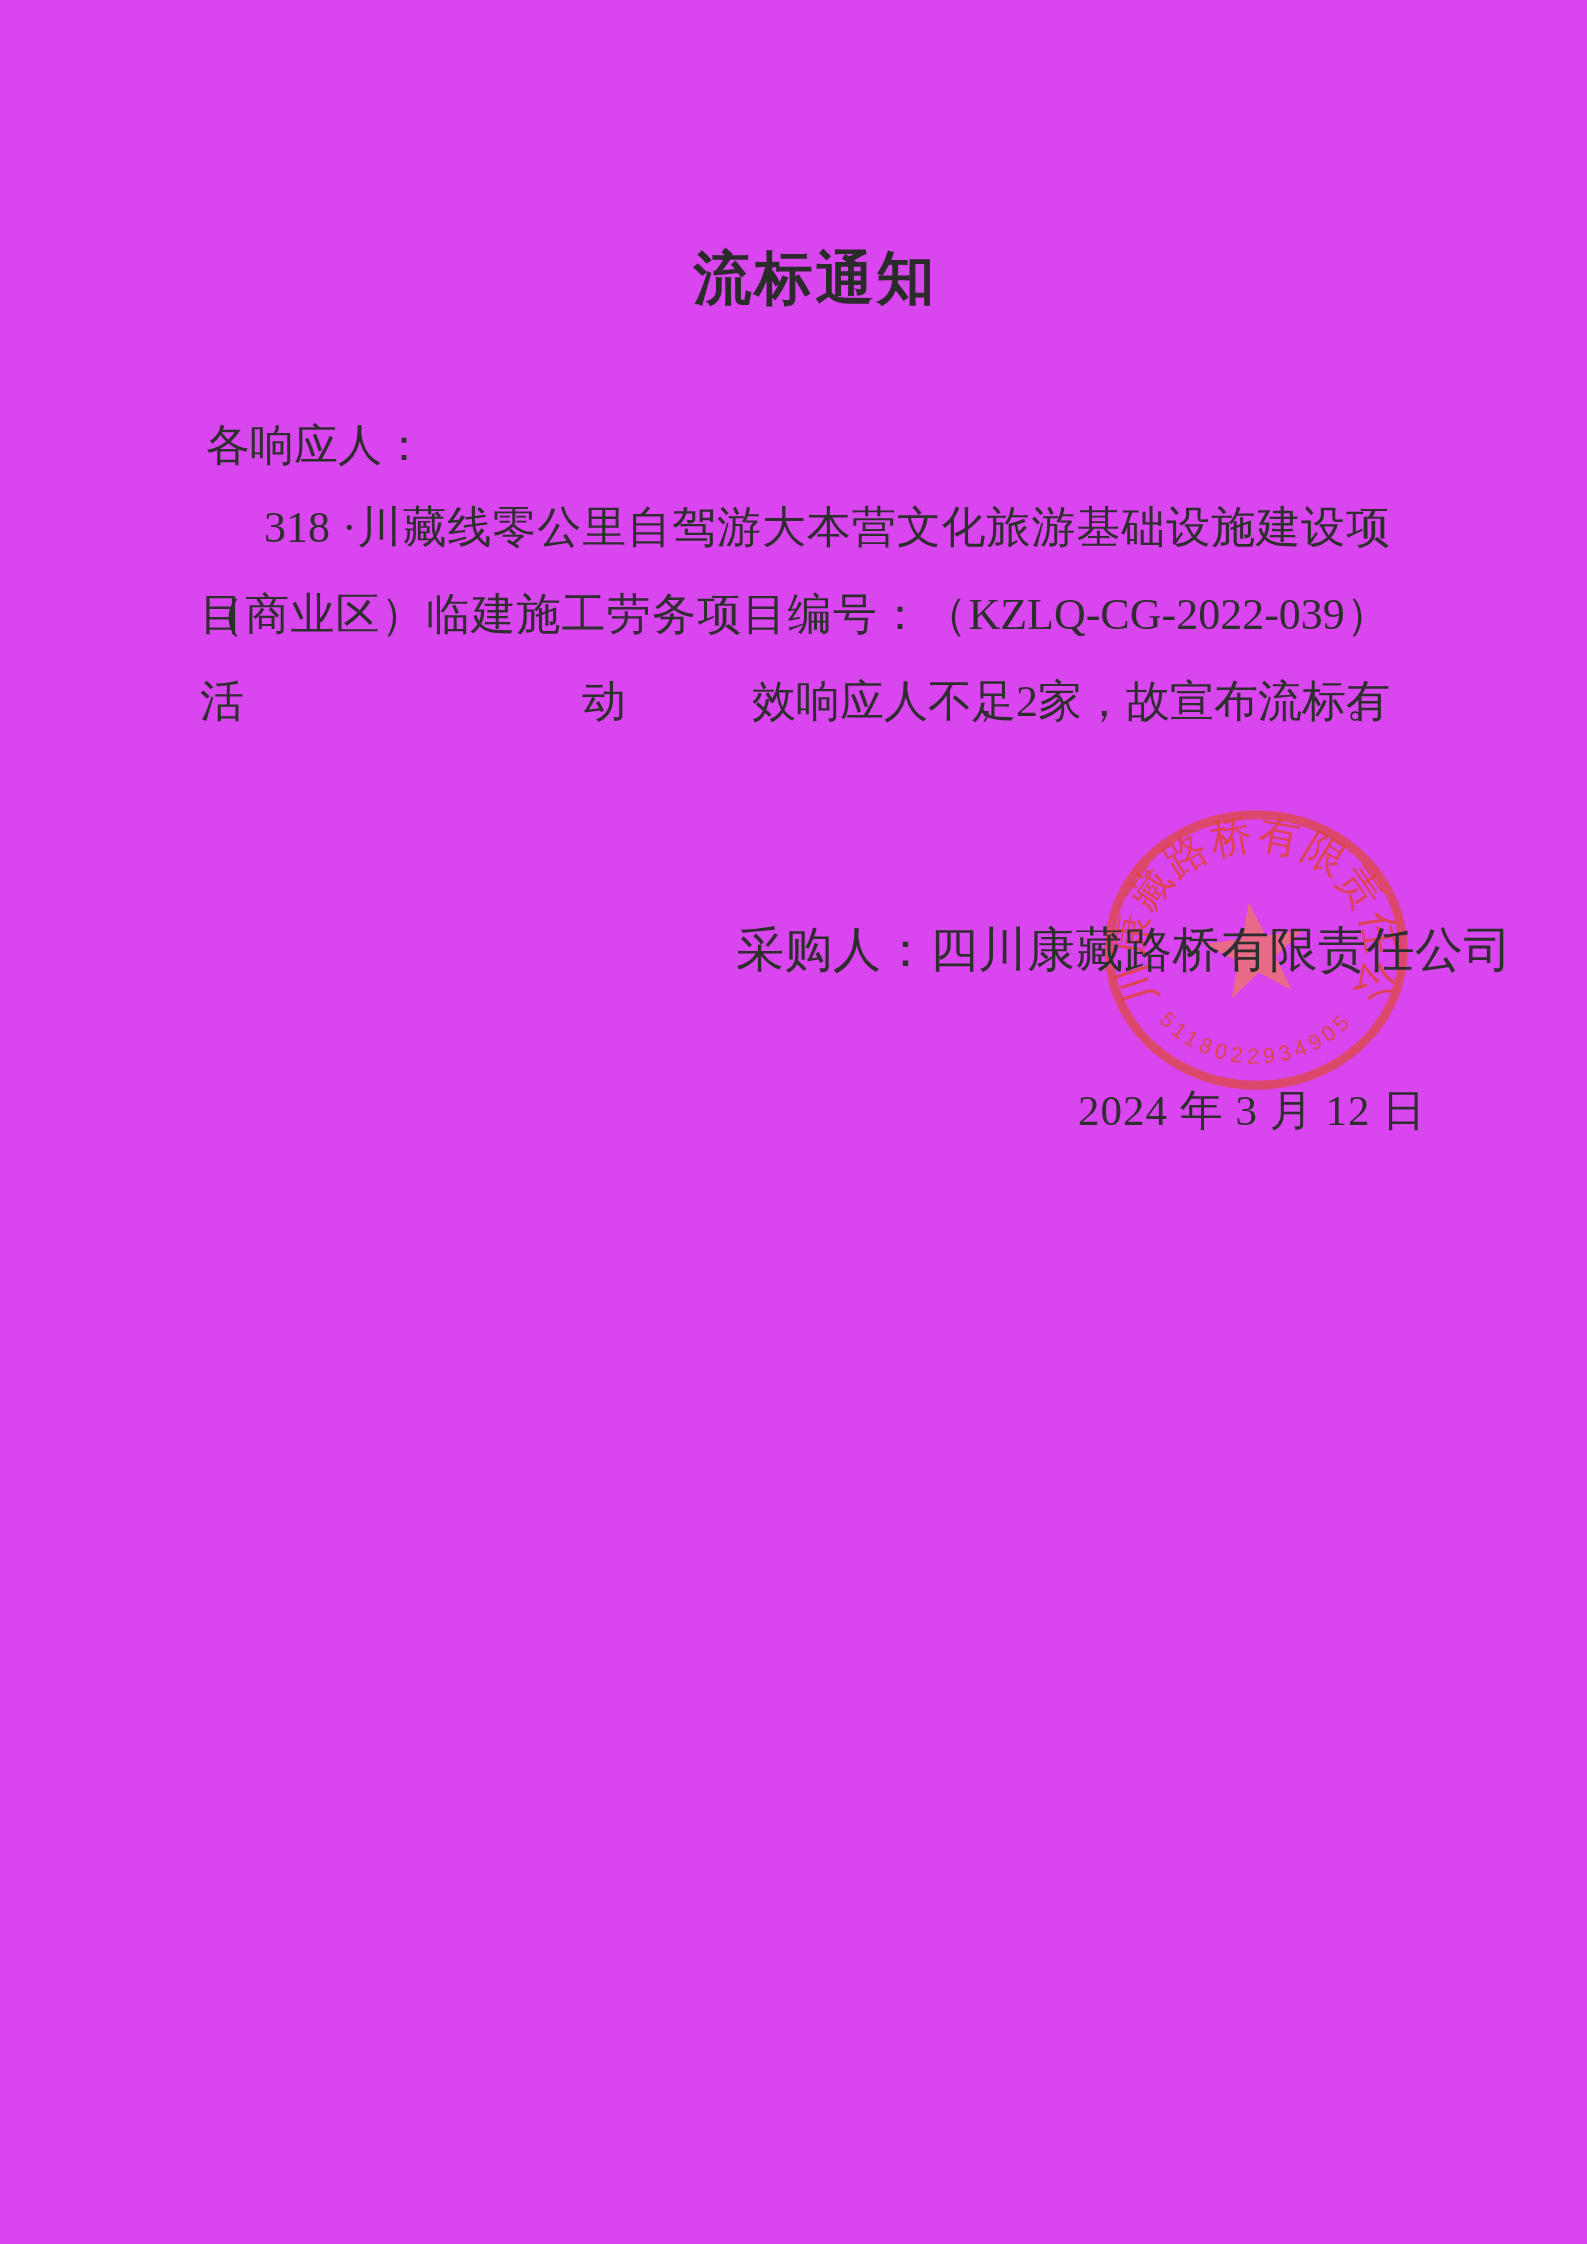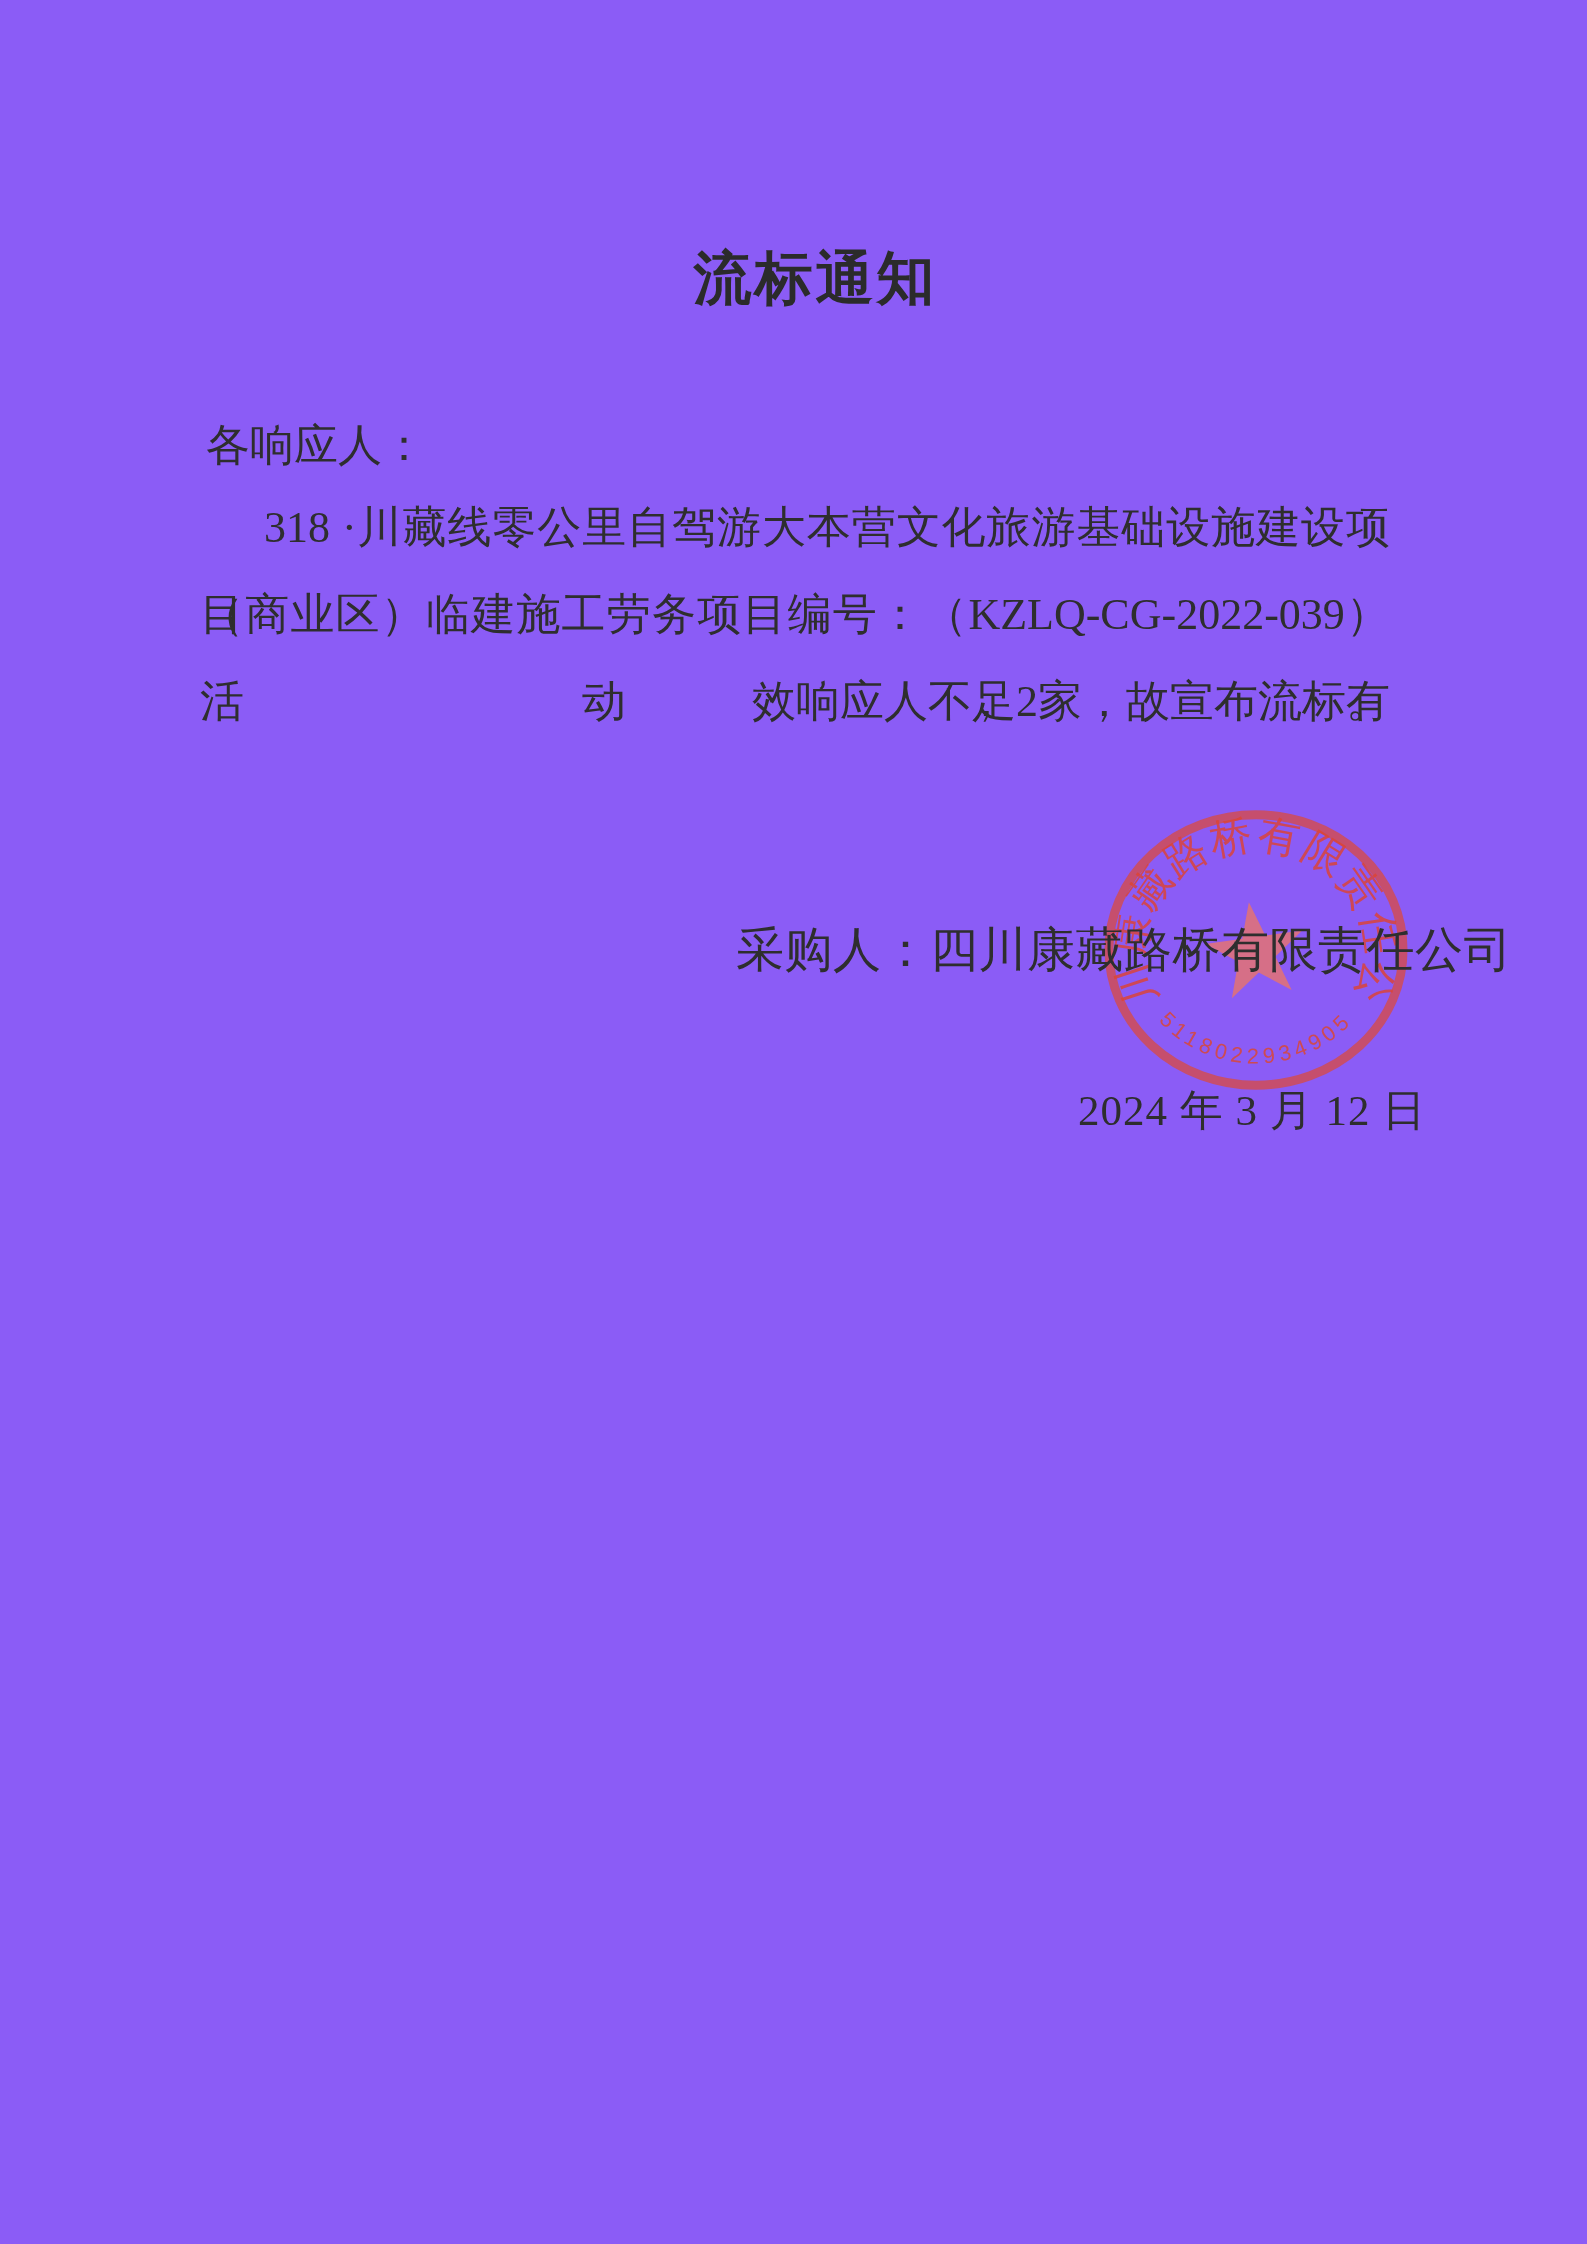--- a/index.html
+++ b/index.html
@@ -3,21 +3,21 @@
 <meta charset="utf-8">
 <style>
   * { margin: 0; padding: 0; box-sizing: border-box; }
   html, body { background: #ffffff; }
   body { font-family: "Liberation Serif", "DejaVu Serif", serif; }
 
   .page {
     position: relative;
     width: 1587px;
     height: 2244px;
-    background: #8b5cf6;
+    background: #d946ef;
     overflow: hidden;
     color: #2e2e2e;
   }
 
   .doc-title {
     position: absolute;
     top: 240px;
     left: 0;
     width: 100%;
     text-align: center;

